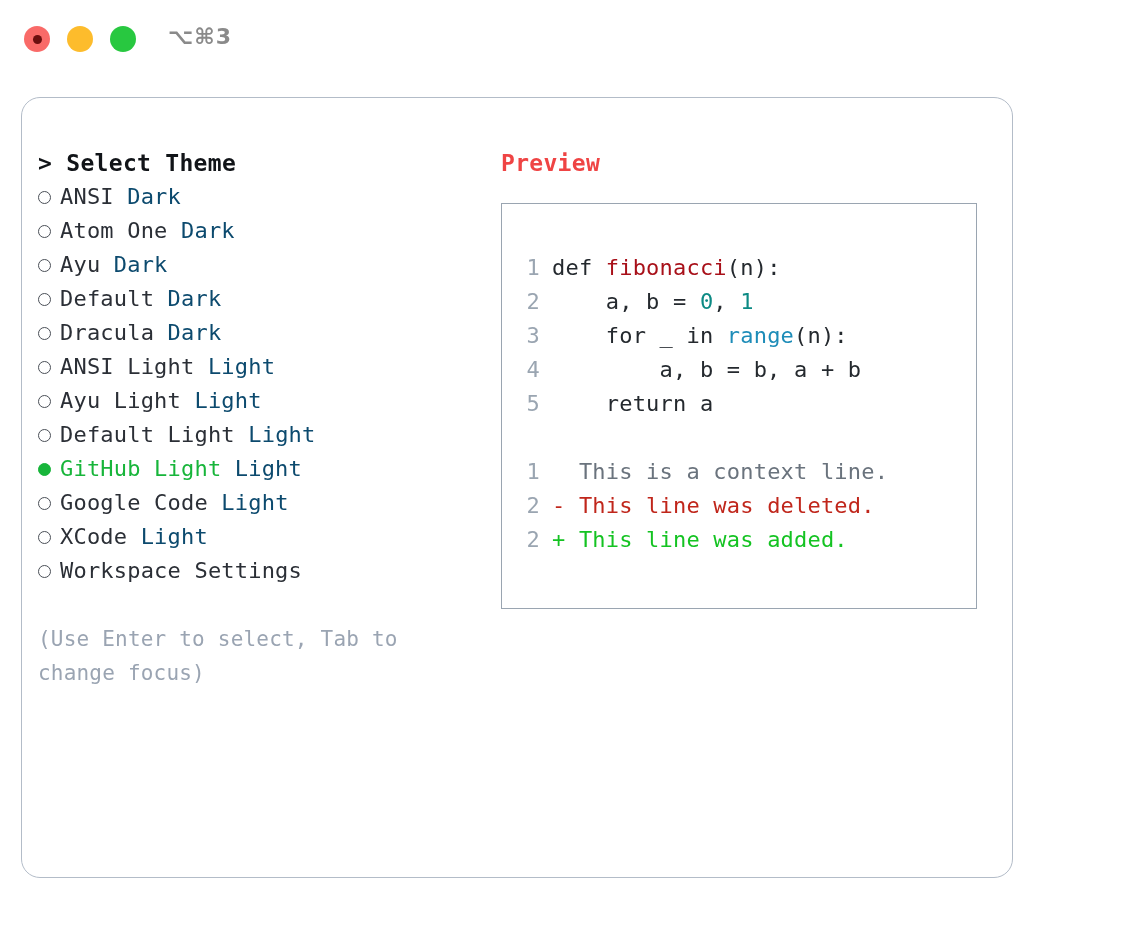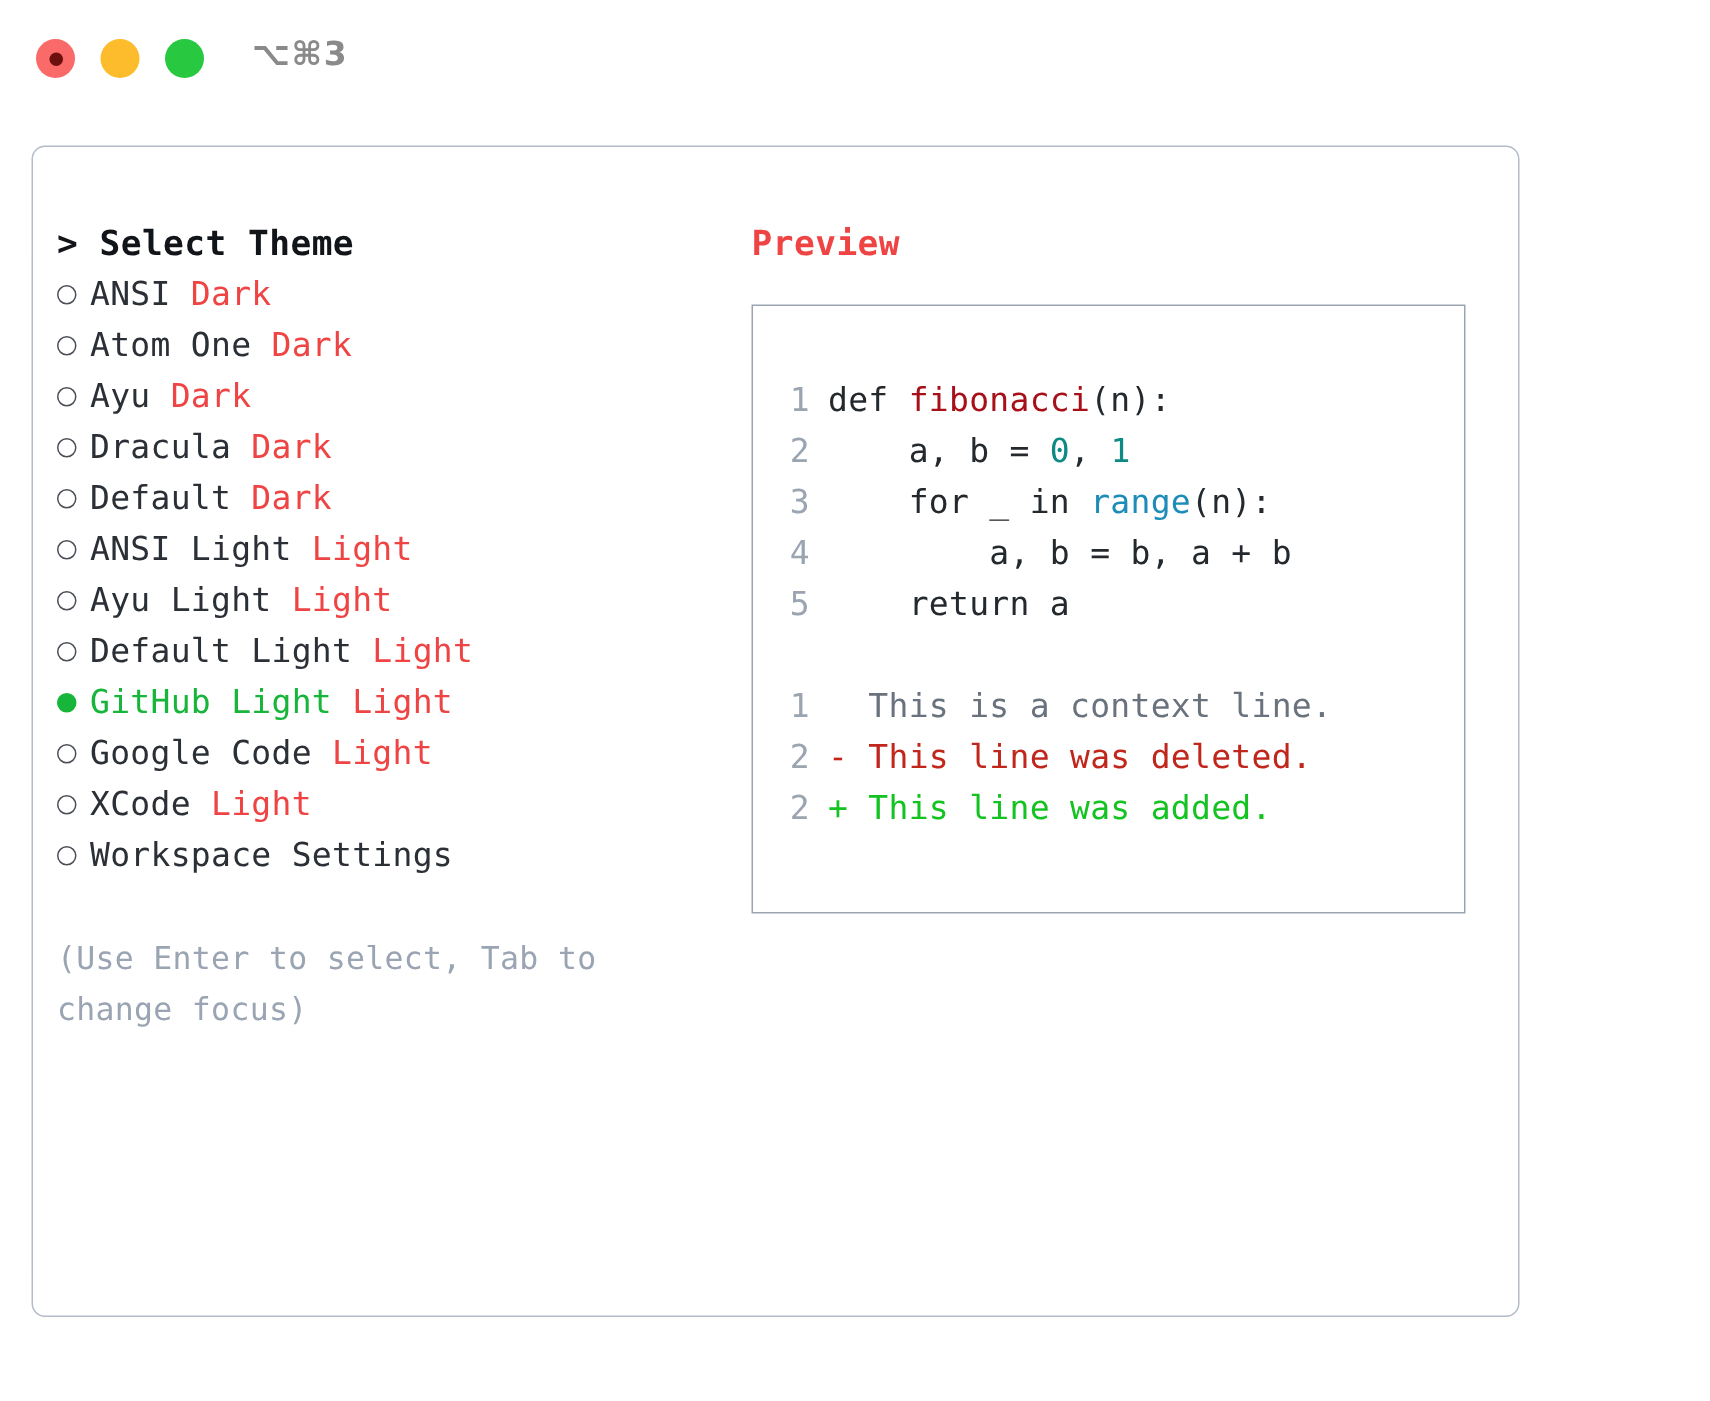--- a/index.html
+++ b/index.html
@@ -62,21 +62,21 @@
     color: #8a8a8a;
     font-family: "DejaVu Sans", "Liberation Sans", sans-serif;
   }
 
   
   .panel {
     position: absolute;
     left: 21px; top: 97px;
     width: 992px; height: 781px;
     border: 1.6px solid #b3bcc8;
-    border-radius: 9px;
+    border-radius: 19px;
     background: #ffffff;
     box-sizing: border-box;
   }
 
   
   .left-col {
     position: absolute;
     left: 16px; top: 48px;
     width: 450px;
   }
@@ -104,21 +104,21 @@
     border: 1.6px solid #4a4f57;
     box-sizing: border-box;
     vertical-align: 0.5px;
     margin-right: 9px;
   }
   .opt-row.selected .bullet {
     background: #17b53a;
     border-color: #17b53a;
   }
   .opt-row.selected .opt-label { color: #17b53a; }
-  .opt-suffix { color: #ef4444; }
+  .opt-suffix { color: #0c4a6e; }
   .opt-indent { display: inline-block; width: 22px; }
 
   .apply-head {
     height: 34px;
     line-height: 34px;
     font-size: 22px;
     color: #1b1f25;
     white-space: pre;
     letter-spacing: 0.2px;
   }
@@ -200,22 +200,22 @@
   </div>
 
   <div class="panel">
 
     <div class="left-col">
       <div class="section-head">&gt; Select Theme</div>
       <div id="theme-list">
           <div class="opt-row"><span class="bullet"></span><span class="opt-label">ANSI</span><span class="opt-suffix"> Dark</span></div>
           <div class="opt-row"><span class="bullet"></span><span class="opt-label">Atom One</span><span class="opt-suffix"> Dark</span></div>
           <div class="opt-row"><span class="bullet"></span><span class="opt-label">Ayu</span><span class="opt-suffix"> Dark</span></div>
+          <div class="opt-row"><span class="bullet"></span><span class="opt-label">Default</span><span class="opt-suffix"> Dark</span></div>
           <div class="opt-row"><span class="bullet"></span><span class="opt-label">Dracula</span><span class="opt-suffix"> Dark</span></div>
-          <div class="opt-row"><span class="bullet"></span><span class="opt-label">Default</span><span class="opt-suffix"> Dark</span></div>
           <div class="opt-row"><span class="bullet"></span><span class="opt-label">ANSI Light</span><span class="opt-suffix"> Light</span></div>
           <div class="opt-row"><span class="bullet"></span><span class="opt-label">Ayu Light</span><span class="opt-suffix"> Light</span></div>
           <div class="opt-row"><span class="bullet"></span><span class="opt-label">Default Light</span><span class="opt-suffix"> Light</span></div>
           <div class="opt-row selected"><span class="bullet"></span><span class="opt-label">GitHub Light</span><span class="opt-suffix"> Light</span></div>
           <div class="opt-row"><span class="bullet"></span><span class="opt-label">Google Code</span><span class="opt-suffix"> Light</span></div>
           <div class="opt-row"><span class="bullet"></span><span class="opt-label">XCode</span><span class="opt-suffix"> Light</span></div>
         </div>
 
       <div id="apply-list">
           <div class="opt-row"><span class="bullet"></span><span class="opt-label">Workspace Settings</span></div>

